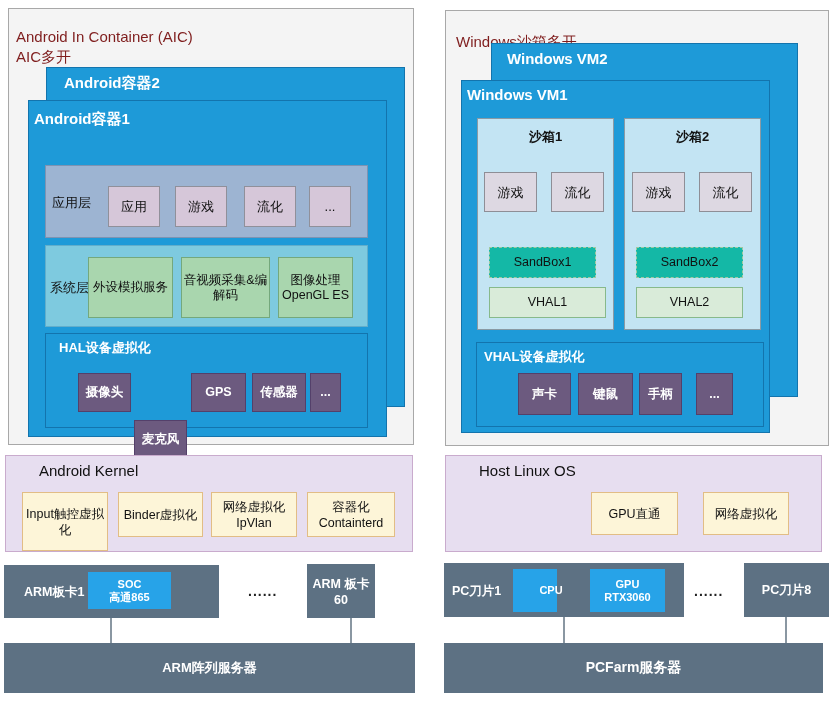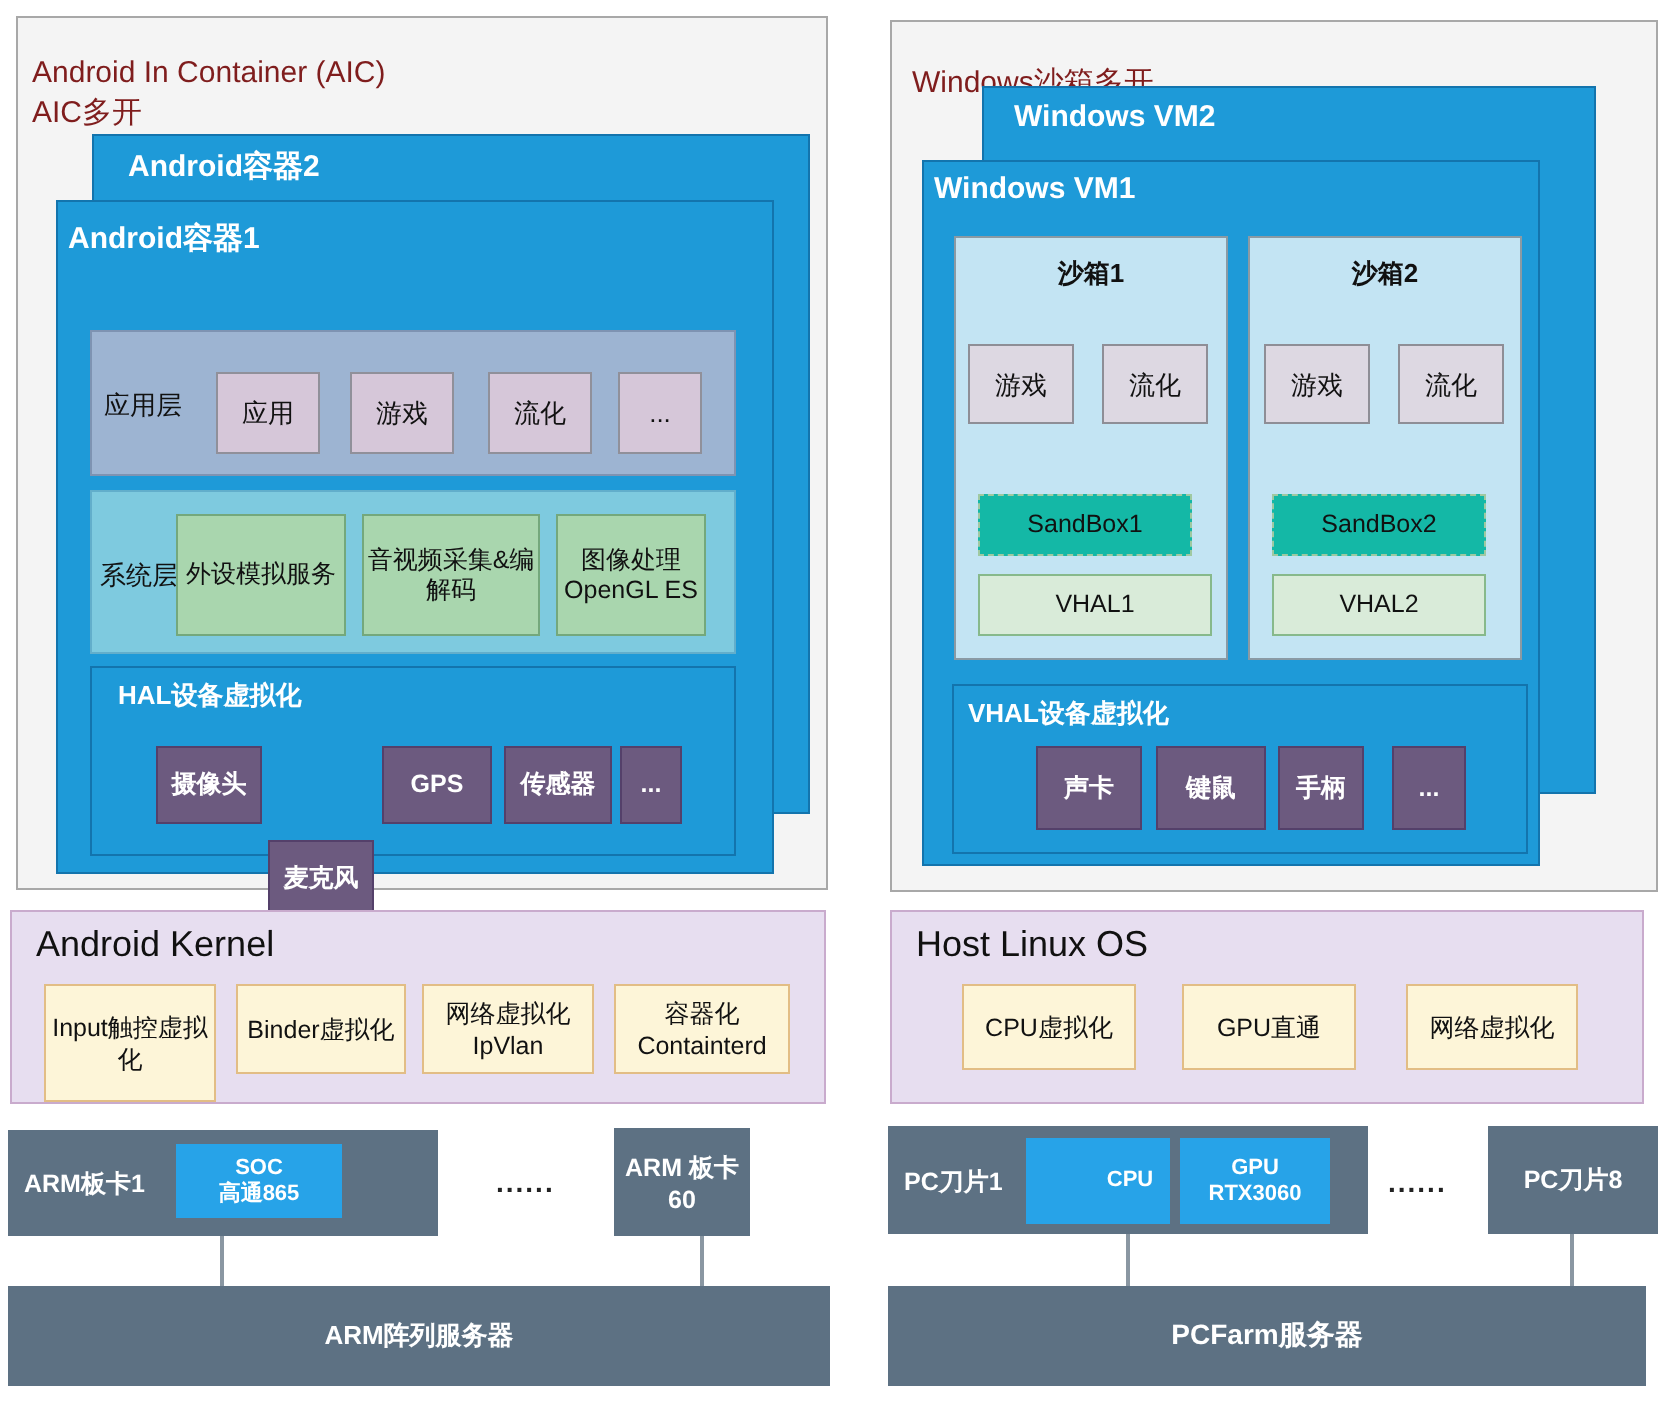--- a/index.html
+++ b/index.html
@@ -15,21 +15,21 @@
   .layerlabel{font-size:13px;color:#111;white-space:nowrap;}
   .chip{display:flex;align-items:center;justify-content:center;text-align:center;
         font-size:13px;color:#111;white-space:pre-line;line-height:15px;}
   .pinkitem{background:#d6c7d9;border:1px solid #90909a;}
   .pinkitem2{background:#ddd8e2;border:1px solid #8e8e96;}
   .syslayer{background:#7ecadf;border:1px solid #62aecb;}
   .greenitem{background:#a9d6ae;border:1px solid #74a87c;font-size:12.5px;}
   .purpleitem{background:#6c5a7f;border:1px solid #54406a;color:#ffffff;
               font-weight:bold;font-size:12.5px;}
   .lavpanel{background:#e7def0;border:1px solid #c9abcd;}
-  .lavtitle{font-size:18px;color:#111;white-space:nowrap;}
+  .lavtitle{font-size:15px;color:#111;white-space:nowrap;margin-left:21px;}
   .yellowitem{background:#fdf5d8;border:1px solid #e2bd85;font-size:12.5px;line-height:16px;}
   .gray{background:#5d7183;}
   .graylabel{color:#ffffff;font-weight:bold;font-size:12.5px;white-space:nowrap;}
   .bluechip{background:#27a3e8;color:#ffffff;font-weight:bold;font-size:11px;line-height:13px;}
   .sandbox{background:#c3e4f3;border:1px solid #8a9aa4;}
   .sbtitle{font-size:13px;font-weight:bold;color:#111;text-align:center;}
   .sbdash{background:#14b8a6;border:1.5px dashed #9fc9a1;font-size:12.5px;}
   .vhalitem{background:#d9ebd9;border:1px solid #87b98b;font-size:12.5px;}
   .vline{background:#8a97a2;width:2px;}
   .dots{font-size:14px;font-weight:bold;color:#222;letter-spacing:1px;white-space:nowrap;}
@@ -76,21 +76,21 @@
   <div class="abs lavpanel" style="left:5px;top:455px;width:408px;height:97px;"></div>
   <div class="abs lavtitle" style="left:18px;top:462px;">Android Kernel</div>
   <div class="abs chip yellowitem" style="left:22px;top:492px;width:86px;height:59px;">Input触控虚拟化</div>
   <div class="abs chip yellowitem" style="left:118px;top:492px;width:85px;height:45px;">Binder虚拟化</div>
   <div class="abs chip yellowitem" style="left:211px;top:492px;width:86px;height:45px;">网络虚拟化
 IpVlan</div>
   <div class="abs chip yellowitem" style="left:307px;top:492px;width:88px;height:45px;">容器化
 Containterd</div>
 
   <div class="abs gray" style="left:4px;top:565px;width:215px;height:53px;"></div>
-  <div class="abs graylabel" style="left:12px;top:584px;">ARM板卡1</div>
+  <div class="abs graylabel" style="left:24px;top:584px;">ARM板卡1</div>
   <div class="abs bluechip centerflex" style="left:88px;top:572px;width:83px;height:37px;">SOC
 高通865</div>
   <div class="abs dots" style="left:248px;top:583px;">......</div>
   <div class="abs gray centerflex graylabel" style="left:307px;top:564px;width:68px;height:54px;">ARM 板卡60</div>
   <div class="abs vline" style="left:110px;top:618px;height:25px;"></div>
   <div class="abs vline" style="left:350px;top:618px;height:25px;"></div>
   <div class="abs gray centerflex graylabel" style="left:4px;top:643px;width:411px;height:50px;font-size:13px;">ARM阵列服务器</div>
 
   <div class="abs panel" style="left:445px;top:10px;width:384px;height:436px;"></div>
   <div class="abs ptitle" style="left:456px;top:16px;">Windows沙箱多开</div>
@@ -117,27 +117,26 @@
 
   <div class="abs blue" style="left:476px;top:342px;width:288px;height:85px;"></div>
   <div class="abs whitelabel" style="left:484px;top:348px;">VHAL设备虚拟化</div>
   <div class="abs chip purpleitem" style="left:518px;top:373px;width:53px;height:42px;">声卡</div>
   <div class="abs chip purpleitem" style="left:578px;top:373px;width:55px;height:42px;">键鼠</div>
   <div class="abs chip purpleitem" style="left:639px;top:373px;width:43px;height:42px;">手柄</div>
   <div class="abs chip purpleitem" style="left:696px;top:373px;width:37px;height:42px;">...</div>
 
   <div class="abs lavpanel" style="left:445px;top:455px;width:377px;height:97px;"></div>
   <div class="abs lavtitle" style="left:458px;top:462px;">Host Linux OS</div>
-  <div class="abs chip yellowitem" style="left:481px;top:492px;width:87px;height:43px;">CPU虚拟化</div>
   <div class="abs chip yellowitem" style="left:591px;top:492px;width:87px;height:43px;">GPU直通</div>
   <div class="abs chip yellowitem" style="left:703px;top:492px;width:86px;height:43px;">网络虚拟化</div>
 
   <div class="abs gray" style="left:444px;top:563px;width:240px;height:54px;"></div>
   <div class="abs graylabel" style="left:452px;top:583px;">PC刀片1</div>
-  <div class="abs bluechip centerflex" style="left:513px;top:569px;width:72px;height:43px;padding-left:32px;">CPU</div>
+  <div class="abs bluechip centerflex" style="left:513px;top:569px;width:44px;height:43px;padding-left:32px;">CPU</div>
   <div class="abs bluechip centerflex" style="left:590px;top:569px;width:75px;height:43px;">GPU
 RTX3060</div>
   <div class="abs dots" style="left:694px;top:583px;">......</div>
   <div class="abs gray centerflex graylabel" style="left:744px;top:563px;width:85px;height:54px;">PC刀片8</div>
   <div class="abs vline" style="left:563px;top:617px;height:26px;"></div>
   <div class="abs vline" style="left:785px;top:617px;height:26px;"></div>
   <div class="abs gray centerflex graylabel" style="left:444px;top:643px;width:379px;height:50px;font-size:14px;">PCFarm服务器</div>
 
 </div>
 

